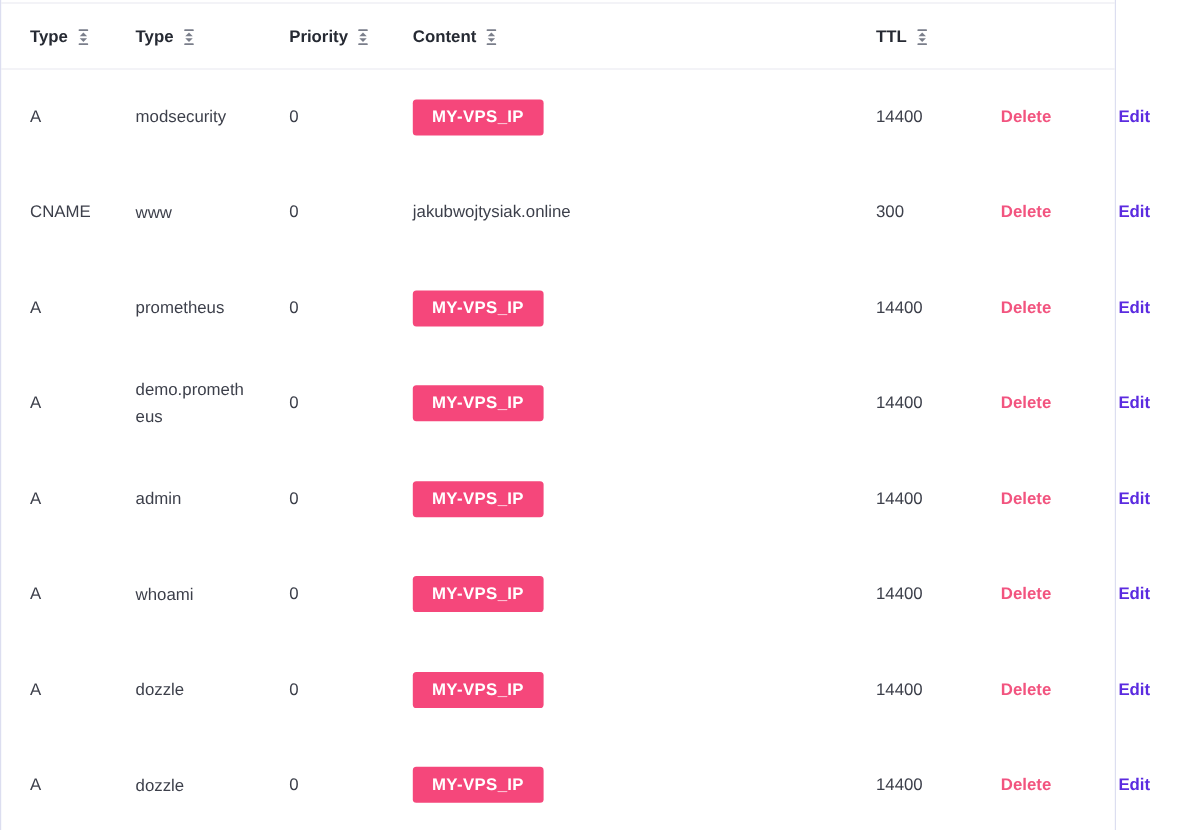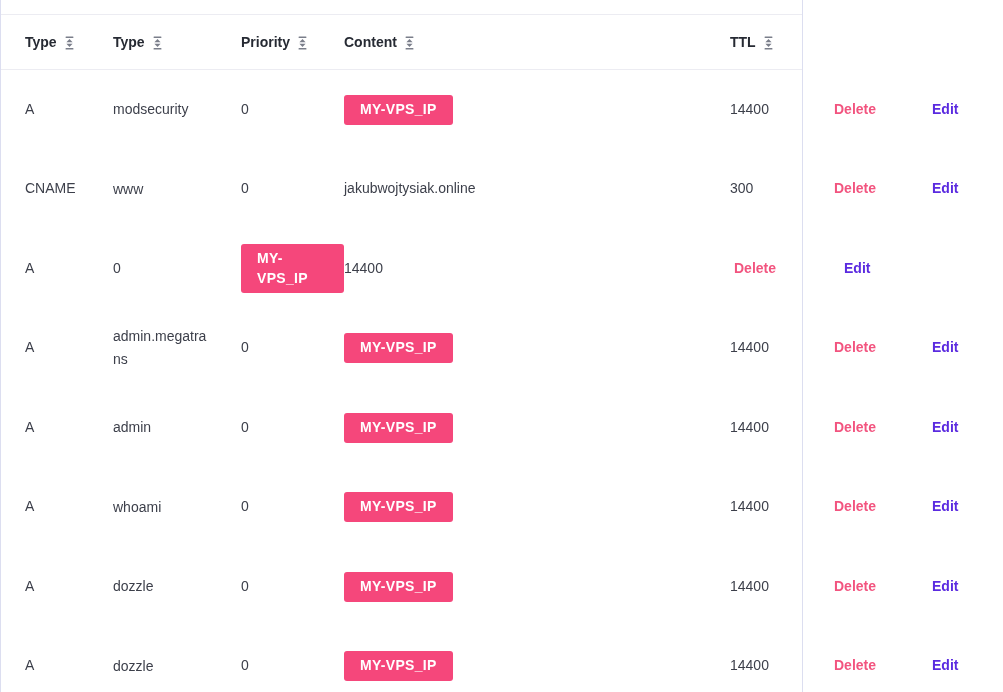--- a/index.html
+++ b/index.html
@@ -15,24 +15,24 @@
   }
   * { box-sizing: border-box; }
   html, body {
     margin: 0; padding: 0;
     width: 1003px; height: 692px;
     overflow: hidden;
     background: #ffffff;
     font-family: "Liberation Sans", "DejaVu Sans", sans-serif;
   }
   .panel {
-    width: 803px; height: 692px;
+    width: 930px; height: 692px;
     border-left: 1px solid var(--border-side);
     border-right: 1px solid var(--border-side);
-    padding-top: 14px;
+    padding-top: 2px;
   }
   .grid-row {
     display: grid;
     grid-template-columns: 112px 128px 103px 386px 100px 88px 1fr;
     align-items: center;
   }
   .header-row {
     height: 56px;
     border-top: 1px solid var(--border-line);
     border-bottom: 1px solid var(--border-line);
@@ -166,36 +166,39 @@
     <div class="cell c-ttl">300</div>
     <div class="cell c-delete">
       <a class="action-link link-delete">Delete</a>
     </div>
     <div class="cell c-edit">
       <a class="action-link link-edit">Edit</a>
     </div>
   </div>
       <div class="grid-row row">
     <div class="cell c-type">A</div>
-    <div class="cell c-priority">0</div>
-    <div class="cell c-content">
-      <span class="content-value is-badge">MY-VPS_IP</span>
-    </div>
-    <div class="cell c-ttl">14400</div>
-    <div class="cell c-delete">
-      <a class="action-link link-delete">Delete</a>
-    </div>
-    <div class="cell c-edit">
-      <a class="action-link link-edit">Edit</a>
-    </div>
-  </div>
-      <div class="grid-row row">
-    <div class="cell c-type">A</div>
-    <div class="cell c-name">
-      <span class="name-text">admin.megatrans</span>
+    <div class="cell c-name">
+      <span class="name-text">prometheus</span>
+    </div>
+    <div class="cell c-priority">0</div>
+    <div class="cell c-content">
+      <span class="content-value is-badge">MY-VPS_IP</span>
+    </div>
+    <div class="cell c-ttl">14400</div>
+    <div class="cell c-delete">
+      <a class="action-link link-delete">Delete</a>
+    </div>
+    <div class="cell c-edit">
+      <a class="action-link link-edit">Edit</a>
+    </div>
+  </div>
+      <div class="grid-row row">
+    <div class="cell c-type">A</div>
+    <div class="cell c-name">
+      <span class="name-text">demo.prometheus</span>
     </div>
     <div class="cell c-priority">0</div>
     <div class="cell c-content">
       <span class="content-value is-badge">MY-VPS_IP</span>
     </div>
     <div class="cell c-ttl">14400</div>
     <div class="cell c-delete">
       <a class="action-link link-delete">Delete</a>
     </div>
     <div class="cell c-edit">

